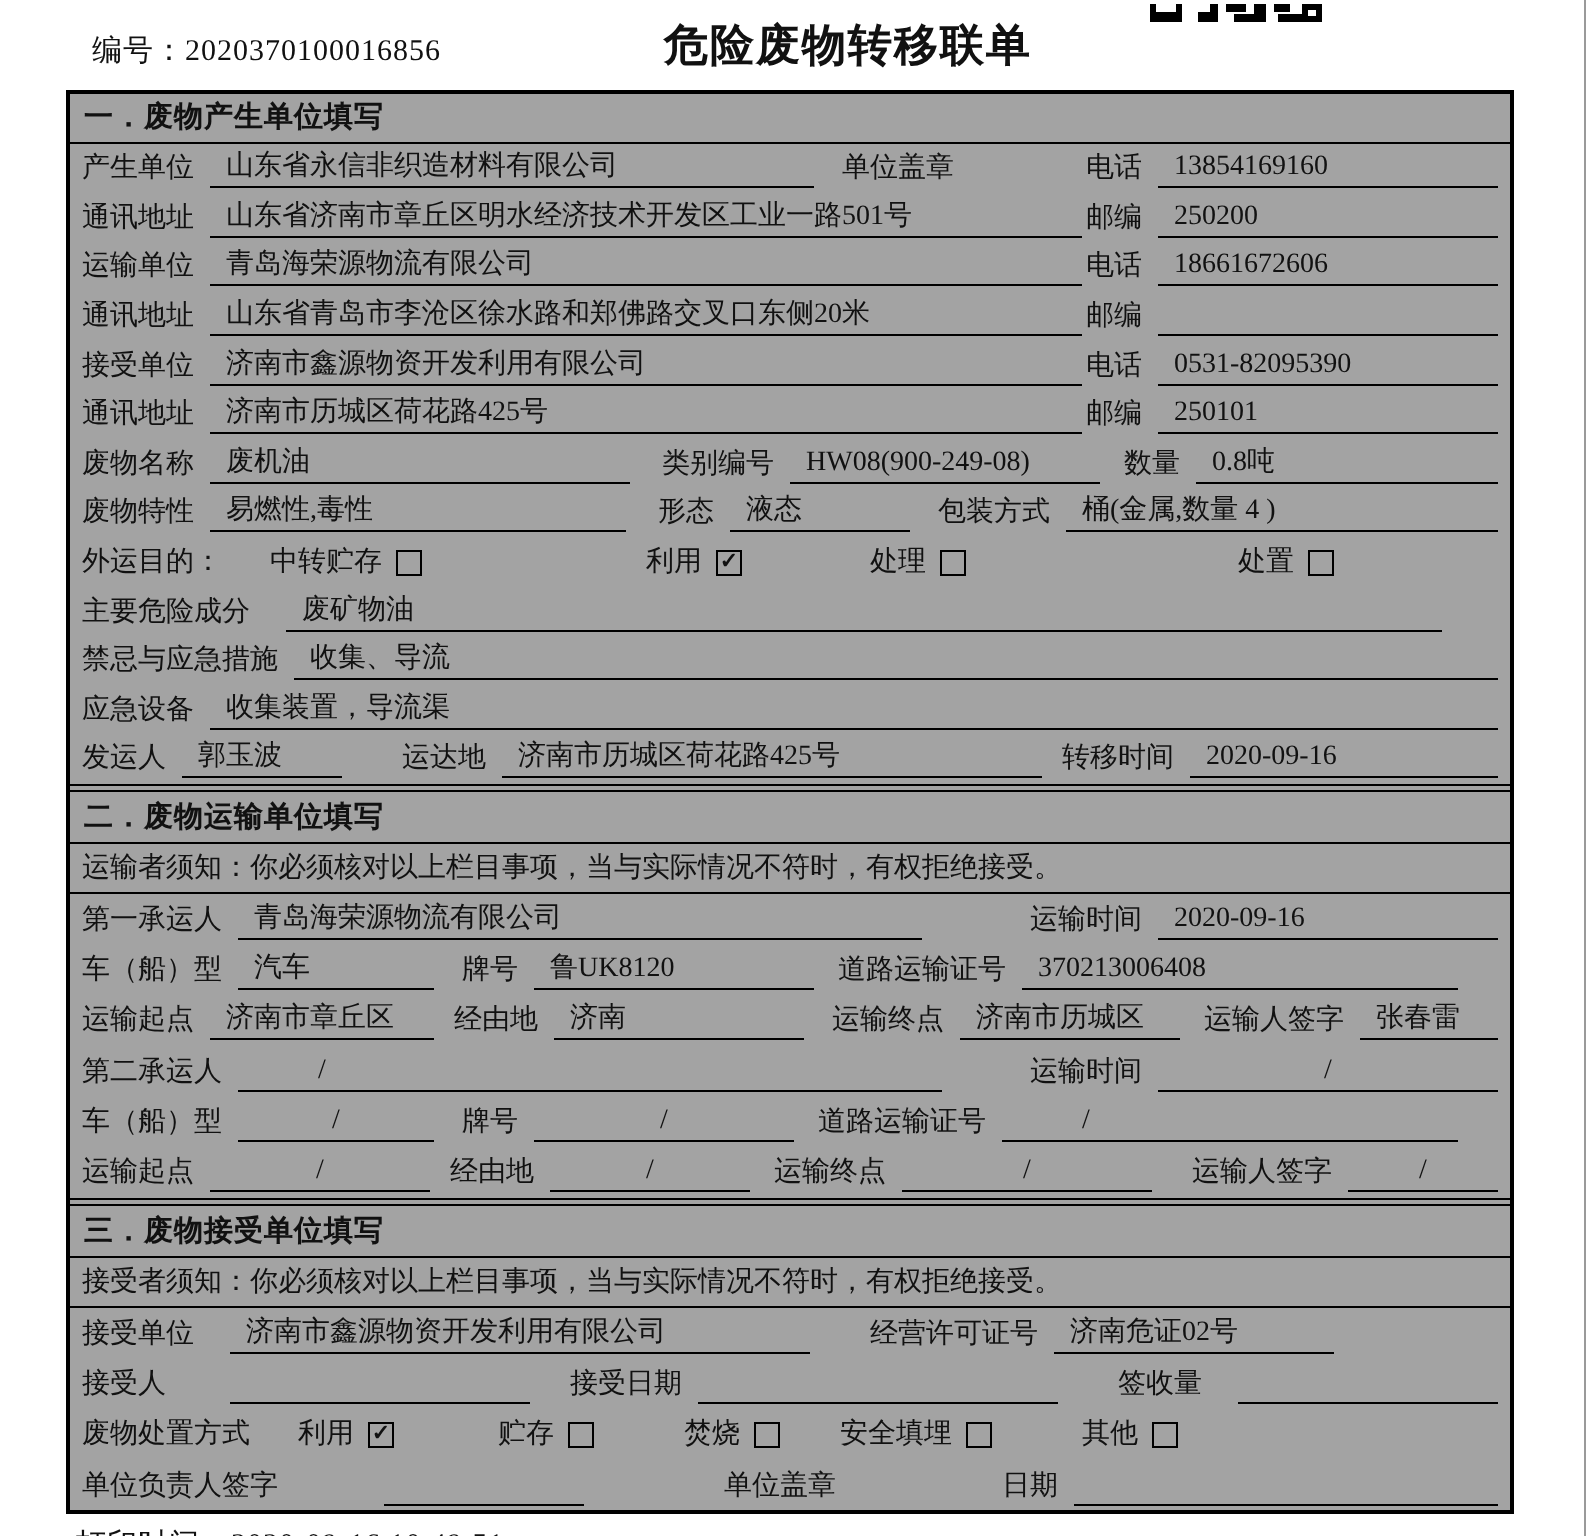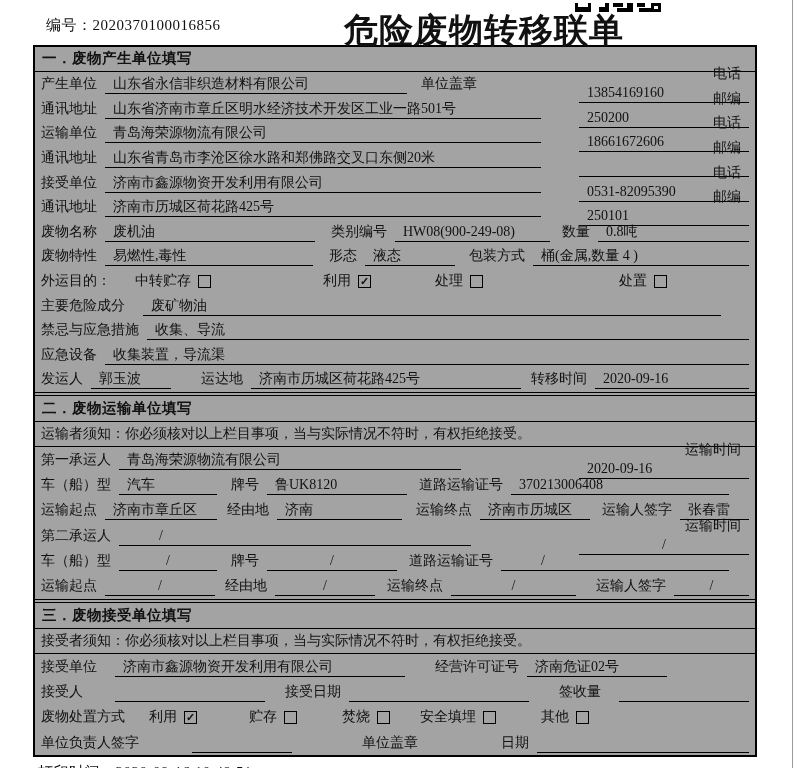--- a/index.html
+++ b/index.html
@@ -4,36 +4,36 @@
 <style>
   * { margin:0; padding:0; box-sizing:border-box; }
   body {
     width:796px; height:768px; background:#fff; color:#111;
     font-family:"Liberation Serif","DejaVu Serif",serif;
     font-size:14px; position:relative; overflow:hidden;
   }
   .edge-line { position:absolute; right:3px; top:0; height:100%; border-left:1px solid #9a9a9a; }
   .top { position:relative; height:45px; }
   .serial { position:absolute; left:46px; top:16px; font-size:15px; letter-spacing:.5px; }
-  .doc-title { position:absolute; left:344px; top:8px; font-size:34px; font-weight:bold; letter-spacing:1px; }
+  .doc-title { position:absolute; left:332px; top:8px; font-size:22px; font-weight:bold; letter-spacing:1px; }
   .qr { position:absolute; left:575px; top:0; }
   .form { margin-left:33px; width:724px; border:2px solid #000; background:#a3a3a3; }
   .sec-h { font-weight:bold; font-size:14.5px; padding:2px 7px 3px 7px; border-bottom:1.3px solid #000; letter-spacing:.5px; }
   .sec-h.mid { border-top:1.3px solid #000; margin-top:2px; padding-top:3px; }
   .sec1-body { border-bottom:1.3px solid #000; }
   .sec2-body { border-bottom:1.3px solid #000; }
   .row { display:flex; align-items:center; height:24.6px; padding:0 6px; white-space:nowrap; }
   .s2 .row, .s3 .row { height:25.3px; }
   .notice { height:31px; border-bottom:1.2px solid #000; }
   .lbl { margin-right:8px; }
   .u { display:inline-block; border-bottom:1px solid #000; height:20px; line-height:19px; padding:0 4px 1px 8px; overflow:hidden; }
   .grow { flex:1 1 auto; }
   .ctr { text-align:center; padding-left:4px; }
   .ind { padding-left:40px; }
-  .right-grp { margin-left:auto; display:flex; align-items:flex-end;flex-direction:column; }
+  .right-grp { margin-left:auto; display:flex; align-items:center; }
   .right-grp .u { width:170px; }
   .box { display:inline-block; width:13px; height:13px; border:1.4px solid #000; margin-left:7px; font-size:11px; line-height:11px; text-align:center; font-weight:bold; vertical-align:middle; }
   .opt { display:inline-flex; align-items:center; }
   .w80{width:80px}.w98{width:98px}.w100{width:100px}.w110{width:110px}.w112{width:112px}
   .w125{width:125px}.w130{width:130px}.w140{width:140px}.w150{width:150px}.w155{width:155px}
   .w180{width:180px}.w200{width:200px}.w208{width:208px}.w210{width:210px}
   .w270{width:270px}.w290{width:290px}.w302{width:302px}.w342{width:342px}.w352{width:352px}
   .w436{width:436px}.w90{width:90px}
   .ml10{margin-left:10px}.ml12{margin-left:12px}.ml14{margin-left:14px}.ml16{margin-left:16px}
   .ml20{margin-left:20px}.ml24{margin-left:24px}.ml30{margin-left:30px}

